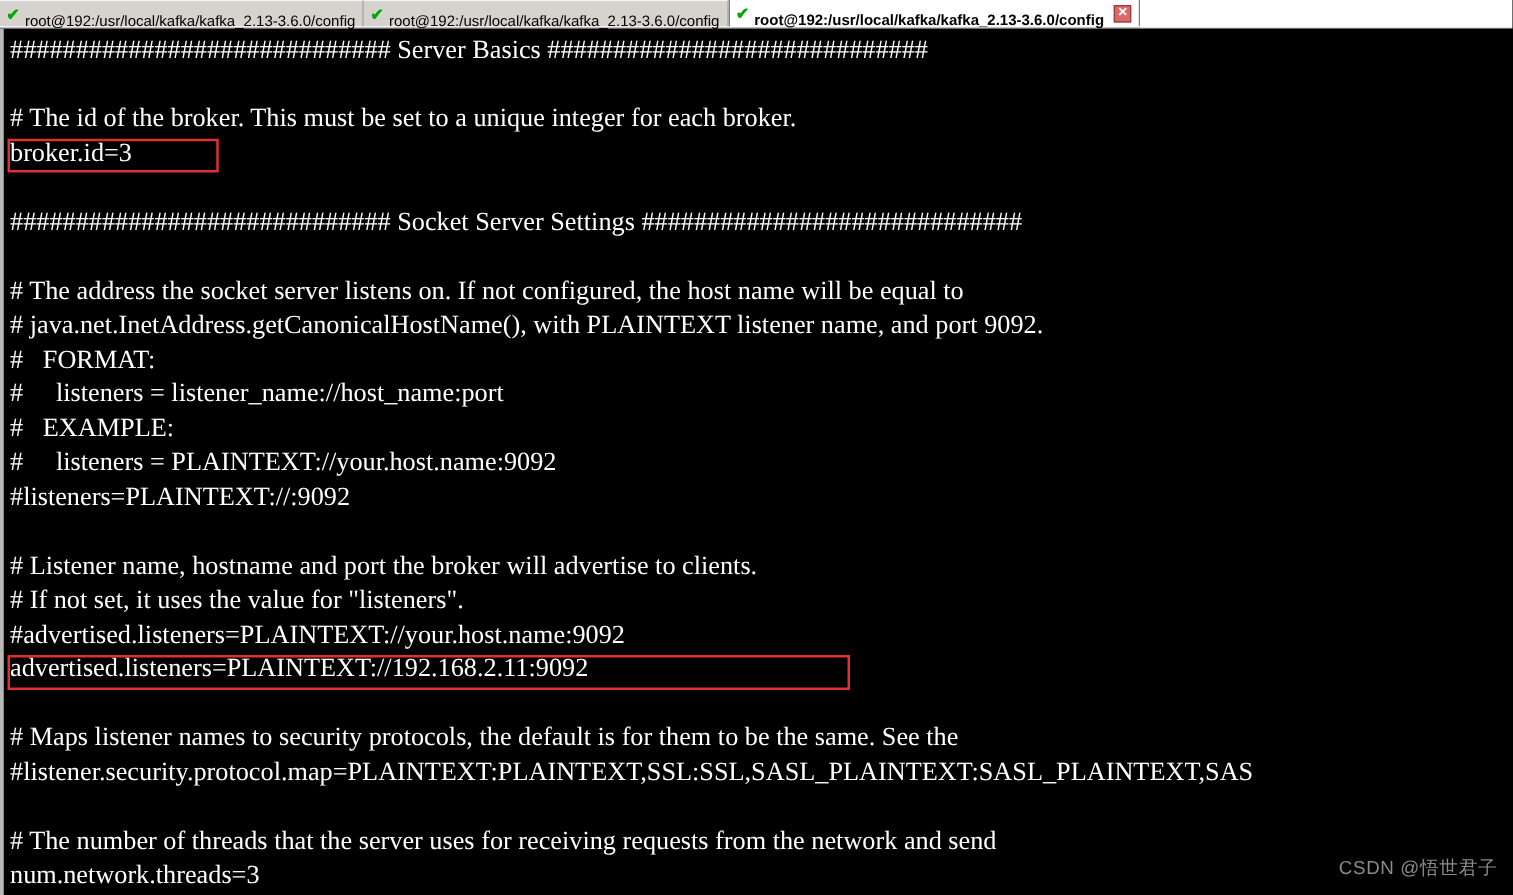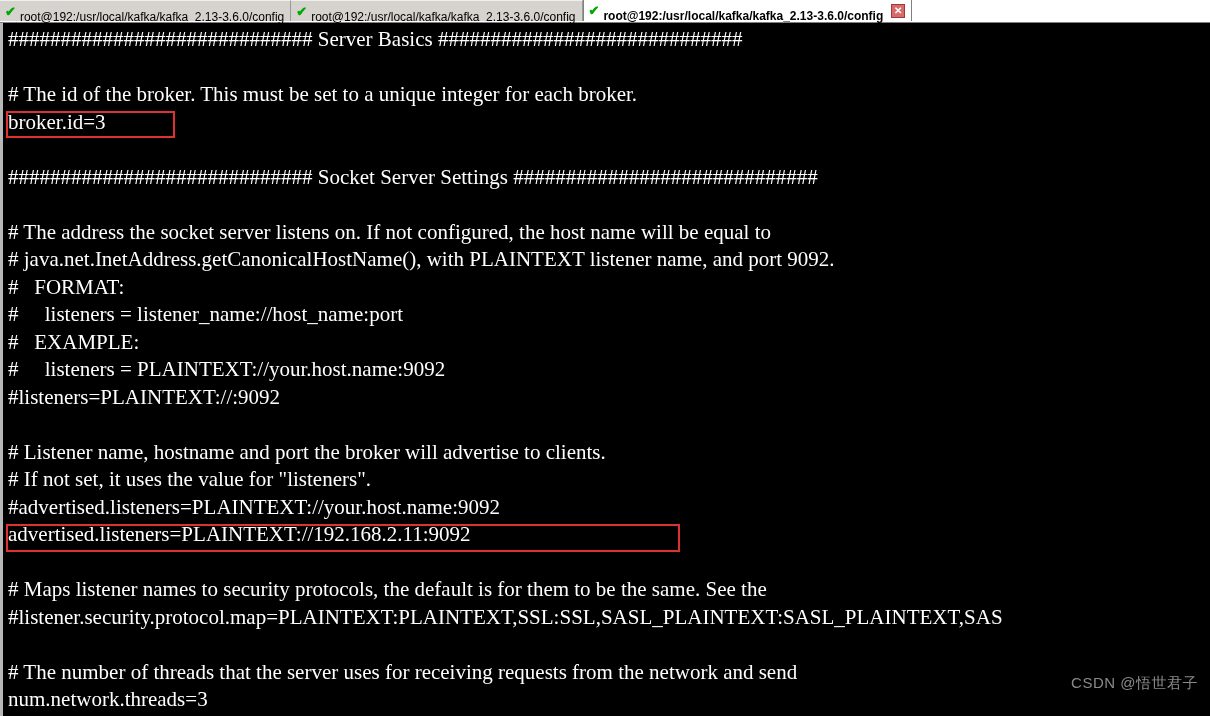--- a/index.html
+++ b/index.html
@@ -126,21 +126,21 @@
     position: absolute;
     border: 2px solid #e03030;
     box-sizing: border-box;
     pointer-events: none;
   }
 
   
   .watermark {
     position: absolute;
     right: 12px;
-    bottom: 23px;
+    bottom: 12px;
     color: #8a8a8a;
     font-family: "Liberation Sans", sans-serif;
     font-size: 15px;
     letter-spacing: 0.5px;
     white-space: nowrap;
   }
 </style>
 </head>
 <body>
 

